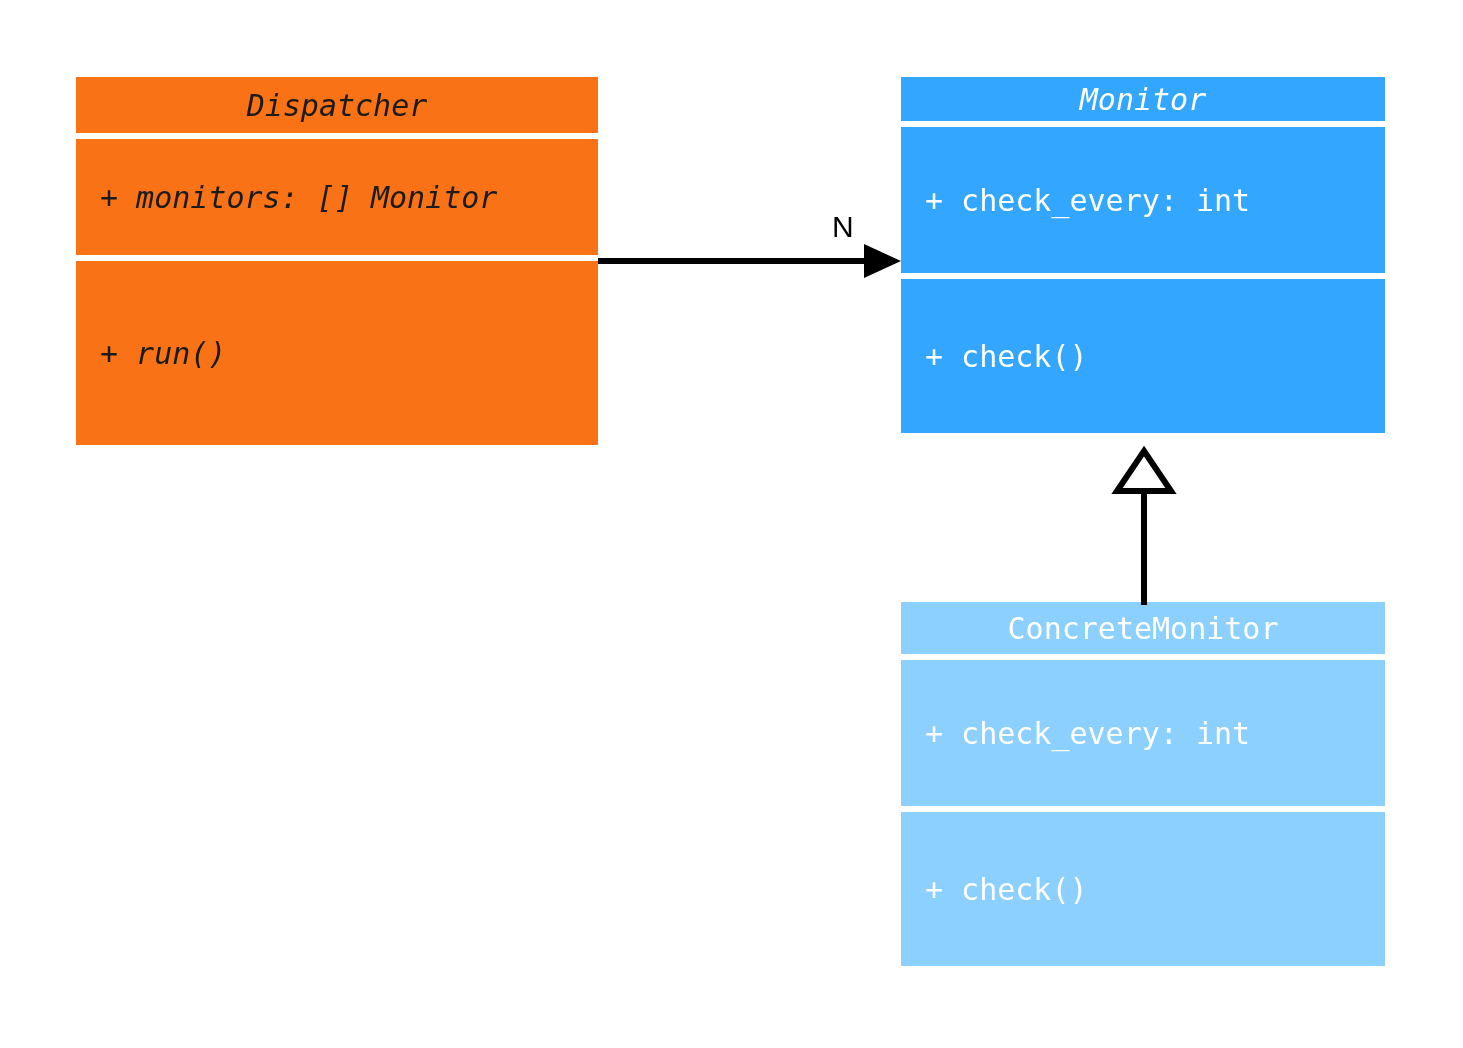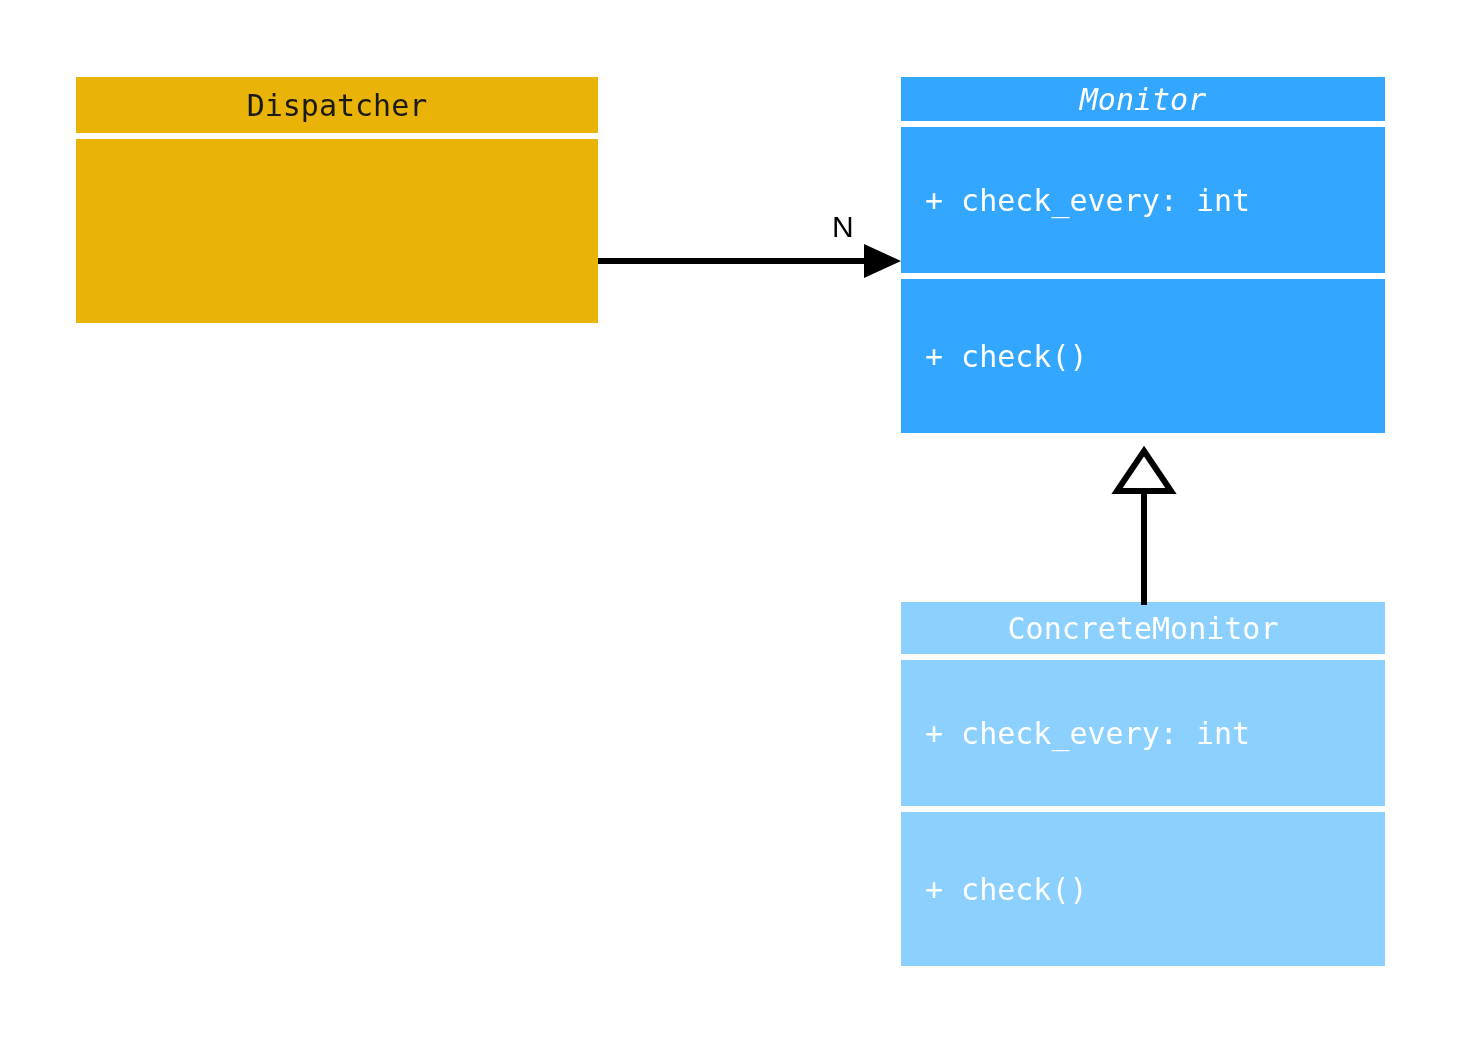--- a/index.html
+++ b/index.html
@@ -46,21 +46,21 @@
     flex-direction: column;
     justify-content: center;
   }
   .uml-member {
     font-size: 30px;
     line-height: 35px;
     white-space: pre;
   }
 
   
-  .cls-dispatcher .uml-section { background: #eab308; }
+  .cls-dispatcher .uml-section { background: #f97316; font-style: italic; }
   .cls-dispatcher .uml-header  { color: #1b1b1b; }
   .cls-dispatcher .uml-member  { color: #1b1b1b; }
 
   
   .cls-monitor .uml-section { background: #33a7ff; }
   .cls-monitor .uml-header  { color: #ffffff; font-style: italic; }
   .cls-monitor .uml-member  { color: #ffffff; }
 
   
   .cls-concrete .uml-section { background: #8cd0ff; }
@@ -84,22 +84,26 @@
 <body>
 
 <div id="canvas">
 
   <div class="uml-class cls-dispatcher" style="left:76px; top:77px; width:522px; height:368px;">
 
     <div class="uml-section uml-header" style="height:56px;">
       <span>Dispatcher</span>
     </div>
 
+    <div class="uml-section uml-body" style="height:116px;">
+      <div class="uml-member">+ monitors: [] Monitor</div>
+    </div>
 
     <div class="uml-section uml-body" style="height:184px;">
+      <div class="uml-member">+ run()</div>
     </div>
   </div>
 
   <div class="uml-class cls-monitor" style="left:901px; top:77px; width:484px; height:368px;">
 
     <div class="uml-section uml-header" style="height:44px;">
       <span>Monitor</span>
     </div>
 
     <div class="uml-section uml-body" style="height:146px;">

